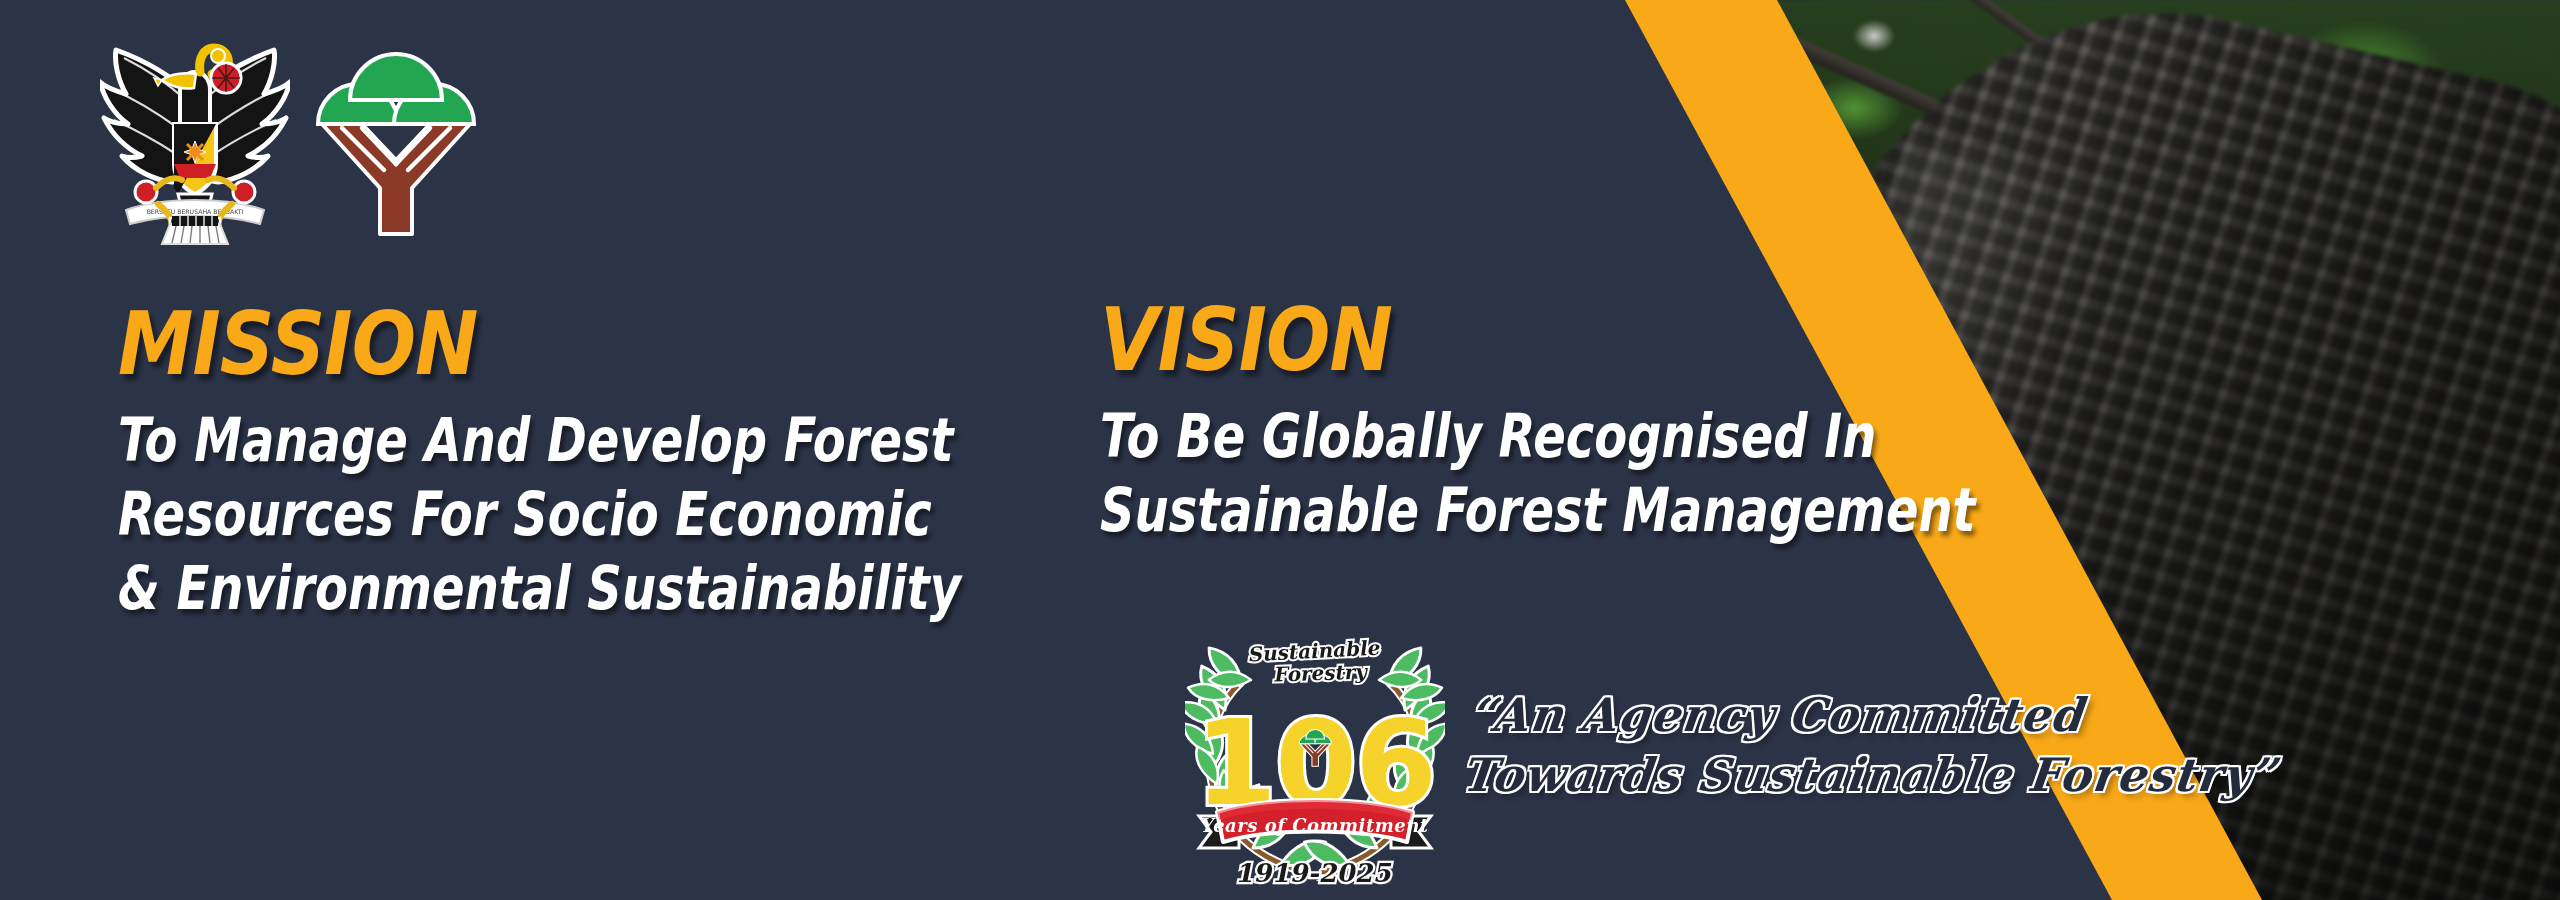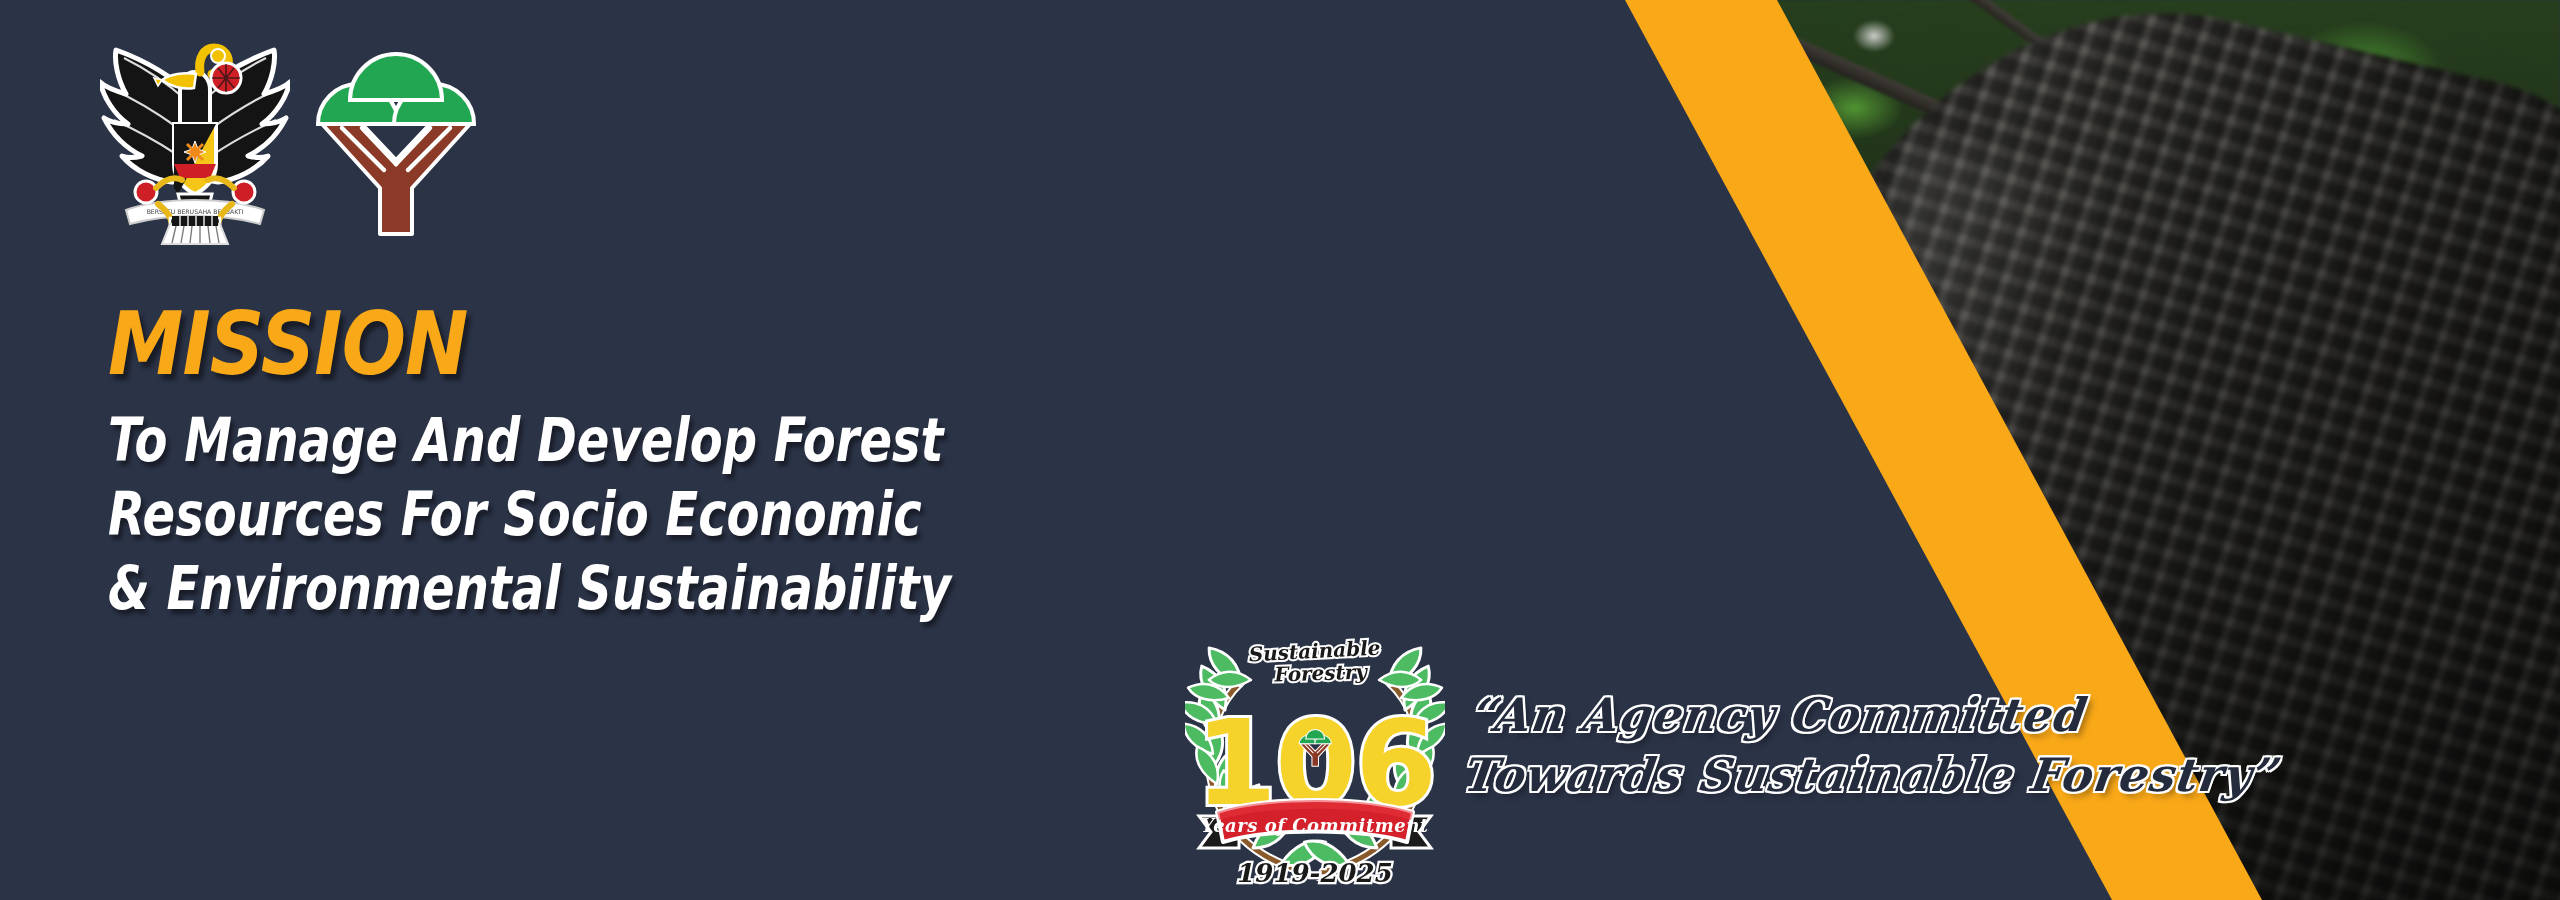--- a/index.html
+++ b/index.html
@@ -109,21 +109,21 @@
   
   .logos{
     position:absolute;
     left:100px; top:28px;
     display:flex; align-items:flex-start; gap:22px;
   }
   .crest{ position:relative; width:190px; height:218px; }
   .tree-logo{ position:relative; width:168px; height:200px; margin-top:14px;}
 
   
-  .col-mission{ position:absolute; left:108px; top:300px; width:900px; }
+  .col-mission{ position:absolute; left:118px; top:300px; width:900px; }
   .col-vision{  position:absolute; left:1100px; top:296px; width:950px; }
 
   .kicker{
     font-family:"DejaVu Sans", sans-serif;
     font-weight:700;
     font-style:italic;
     font-size:88px;
     line-height:1.0;
     letter-spacing:-1px;
     color:#f9a818;
@@ -290,20 +290,27 @@
 
     <div class="col-mission">
       <div class="kicker">MISSION</div>
       <div class="body-lines">
         <div>To Manage And Develop Forest</div>
         <div>Resources For Socio Economic</div>
         <div>&amp; Environmental Sustainability</div>
       </div>
     </div>
 
+    <div class="col-vision">
+      <div class="kicker">VISION</div>
+      <div class="body-lines">
+        <div>To Be Globally Recognised In</div>
+        <div>Sustainable Forest Management</div>
+      </div>
+    </div>
 
     <div class="emblem">
       <svg viewBox="0 0 260 262" xmlns="http://www.w3.org/2000/svg">
         <defs>
           <g id="leafL">
             <path d="M0 0 C-22 -4 -36 -16 -38 -32 C-20 -32 -4 -22 0 0 Z" fill="#4cbb62" stroke="#ffffff" stroke-width="3" stroke-linejoin="round"></path>
           </g>
         </defs>
 
         <g>

